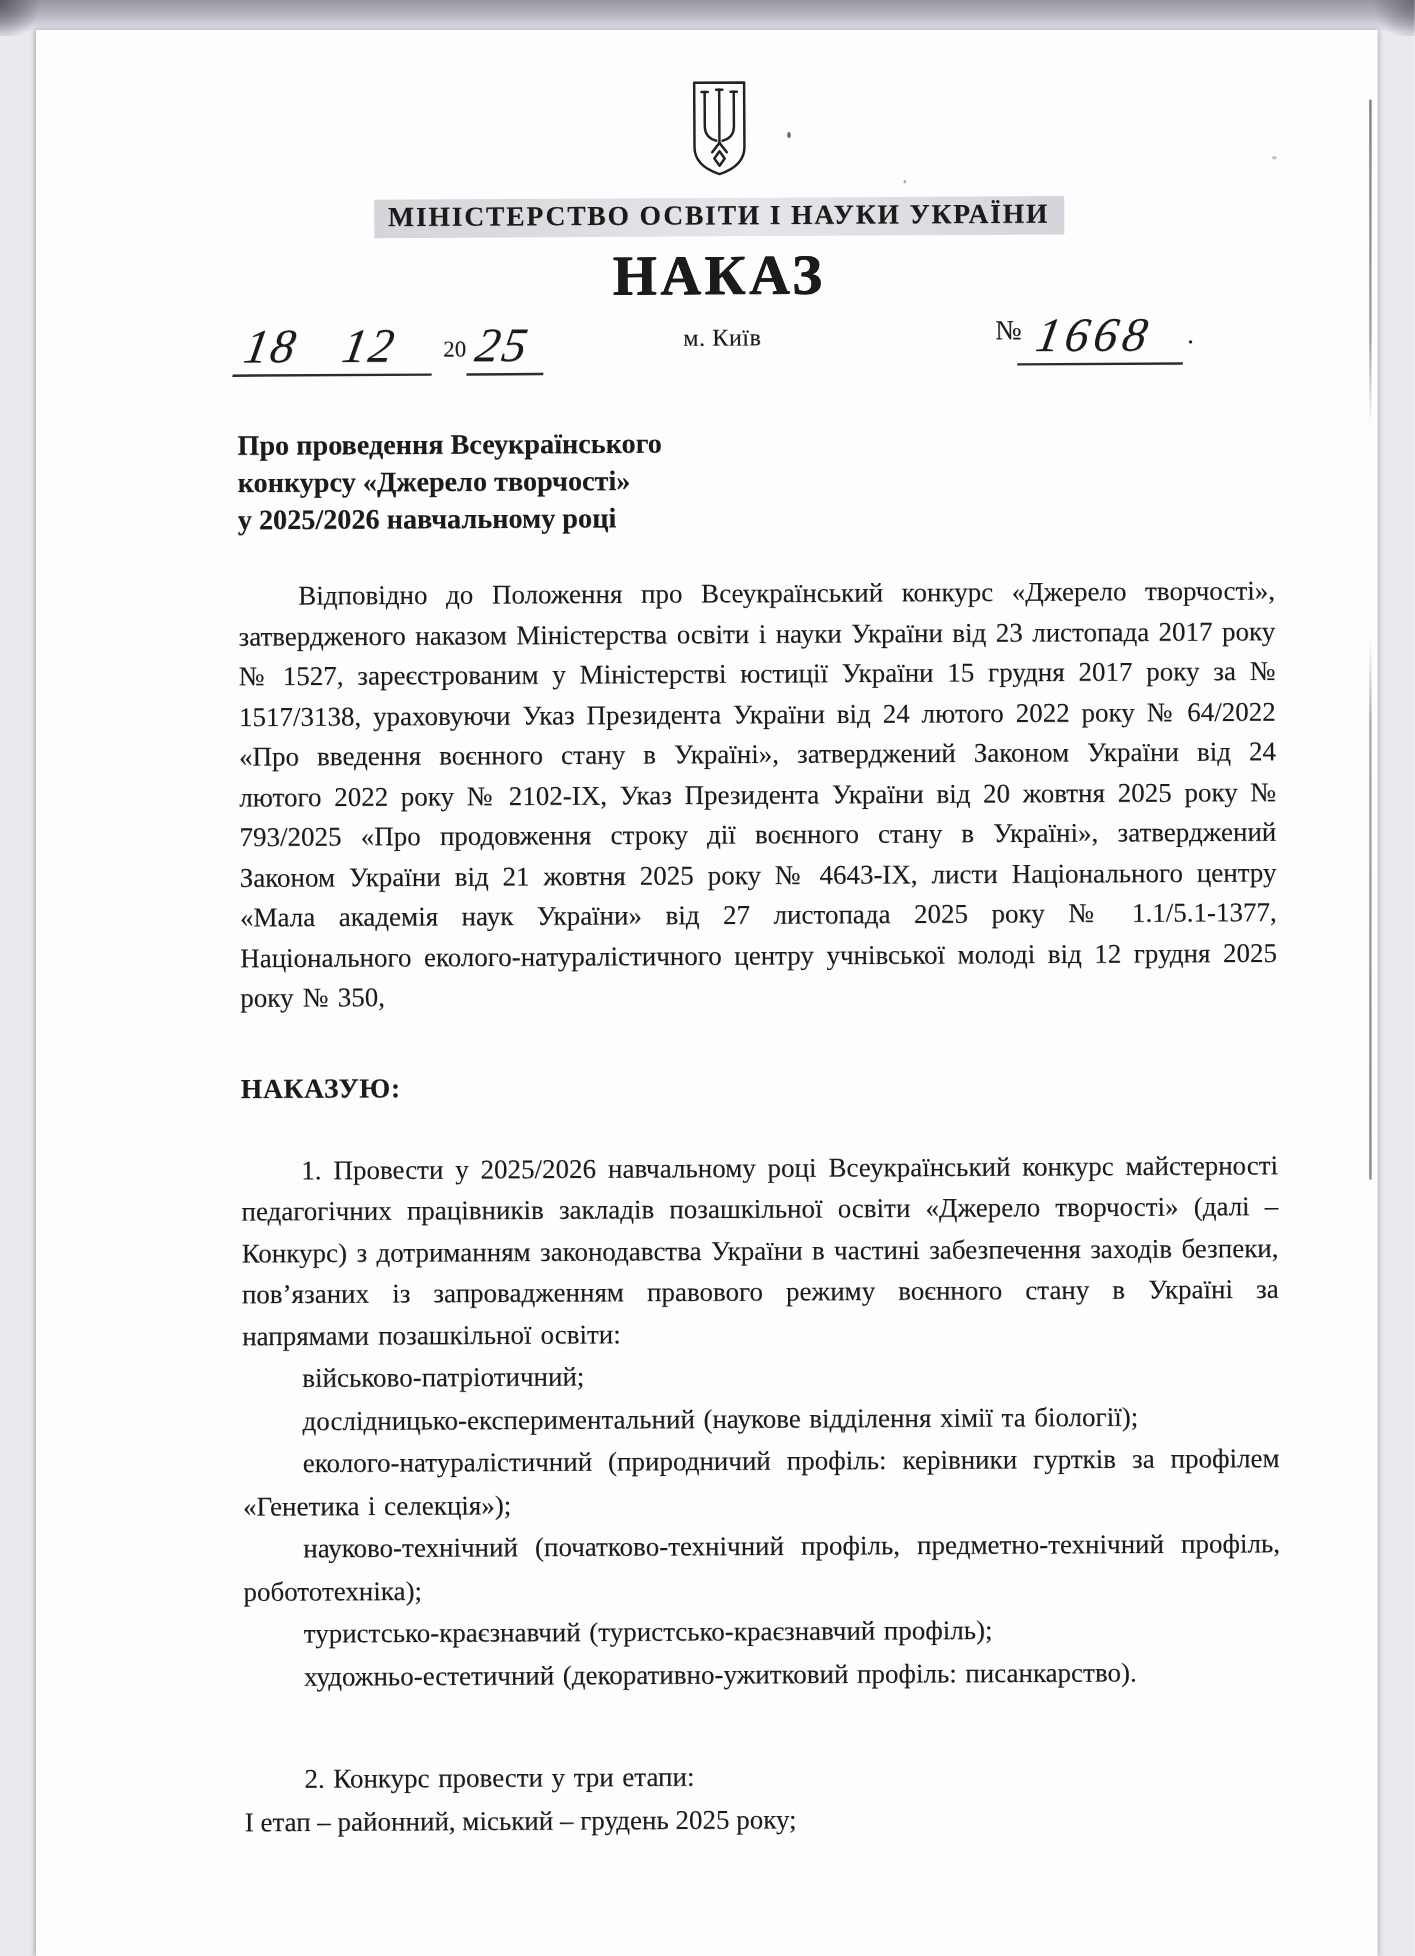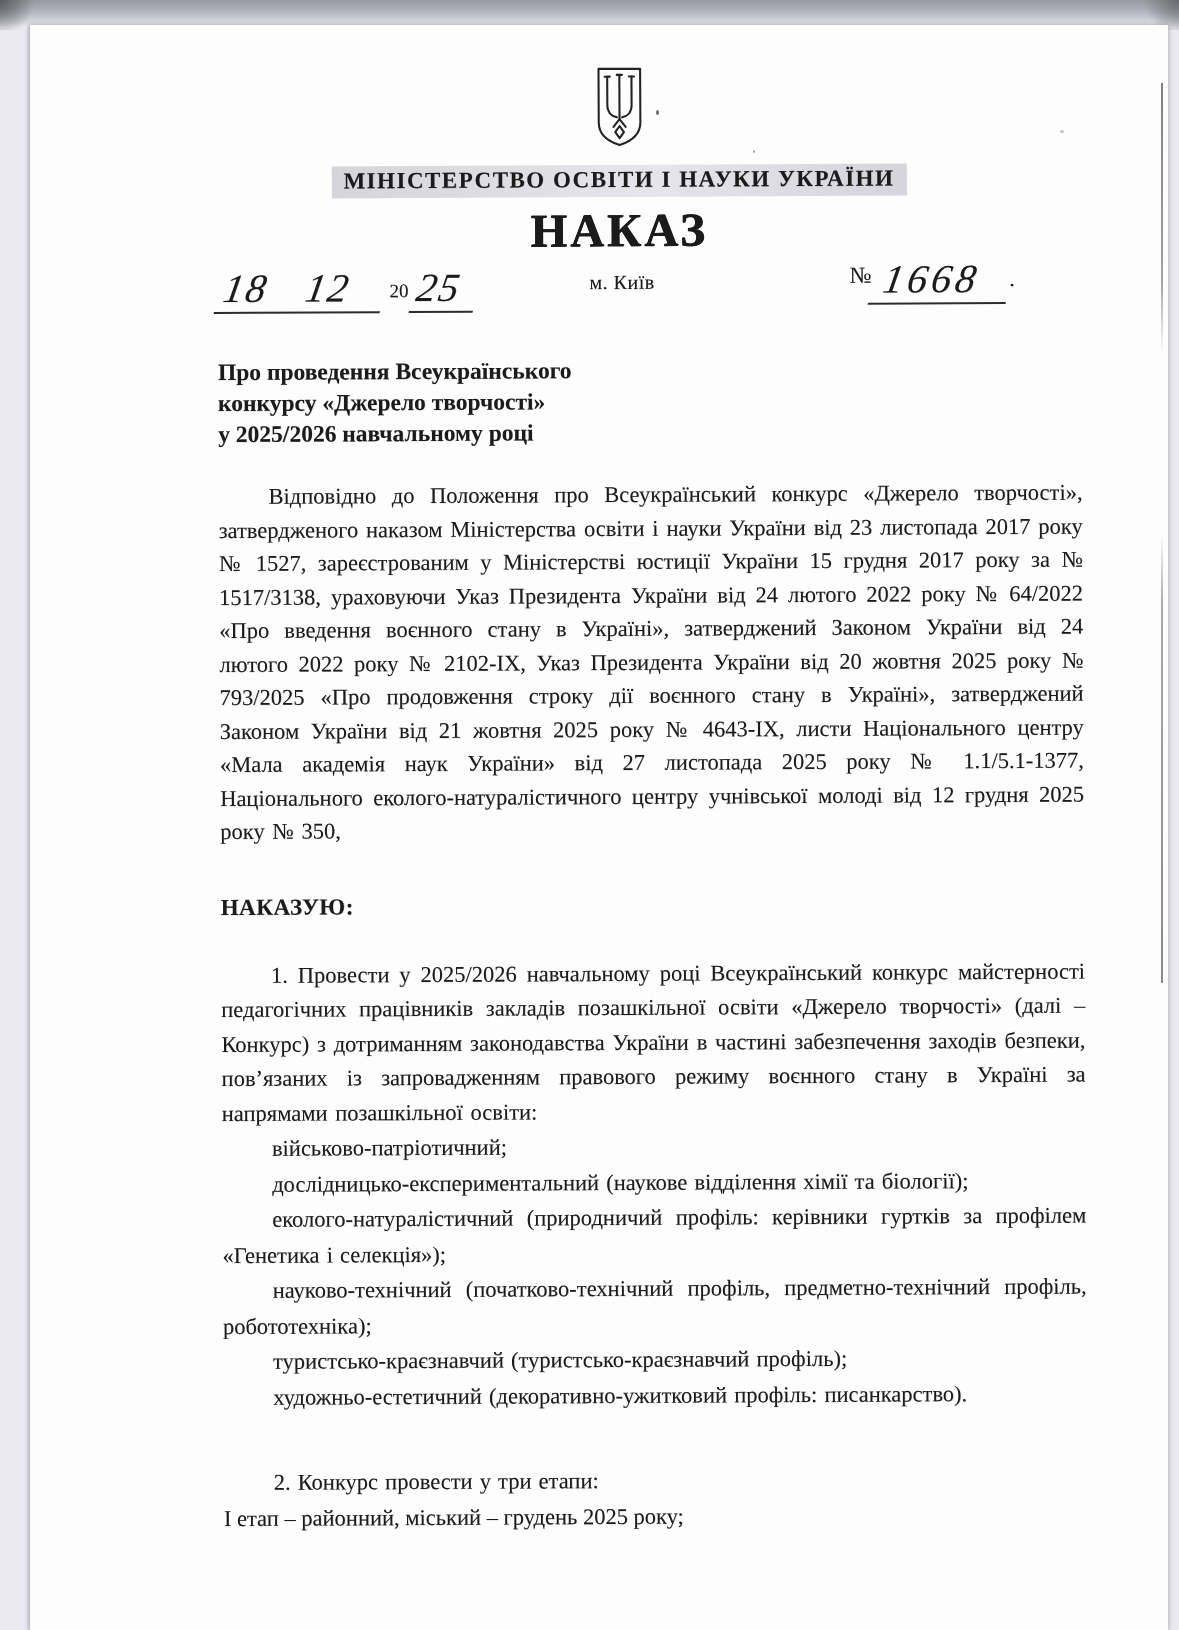--- a/index.html
+++ b/index.html
@@ -15,21 +15,20 @@
   }
   .scan-top-corner-l,.scan-top-corner-r{
     position:absolute;top:0;width:40px;height:30px;
   }
   .scan-top-corner-l{left:0;background:radial-gradient(circle at 0 0,#5a5a62 0%,rgba(90,90,98,0) 70%);}
   .scan-top-corner-r{right:0;background:radial-gradient(circle at 100% 0,#6a6a72 0%,rgba(106,106,114,0) 70%);}
   .page{
     position:absolute;left:30px;top:25px;width:1118px;height:1605px;
     background:#fdfdfe;
     box-shadow:0 1px 5px rgba(50,50,70,.38), -2px 0 3px rgba(50,50,70,.12);
-    padding-left:20px;
   }
   .artifact-line{
     position:absolute;right:5px;top:58px;width:2px;height:900px;
     background:linear-gradient(180deg,
       rgba(45,45,50,.75) 0%,rgba(45,45,50,.55) 22%,rgba(45,45,50,0) 30%,
       rgba(45,45,50,0) 50%,rgba(45,45,50,.5) 58%,rgba(45,45,50,.7) 100%);
     opacity:.8;
   }
   .speck{position:absolute;background:#6a6a72;border-radius:50%;}
   .speck-1{left:626px;top:85px;width:3px;height:5px;}

